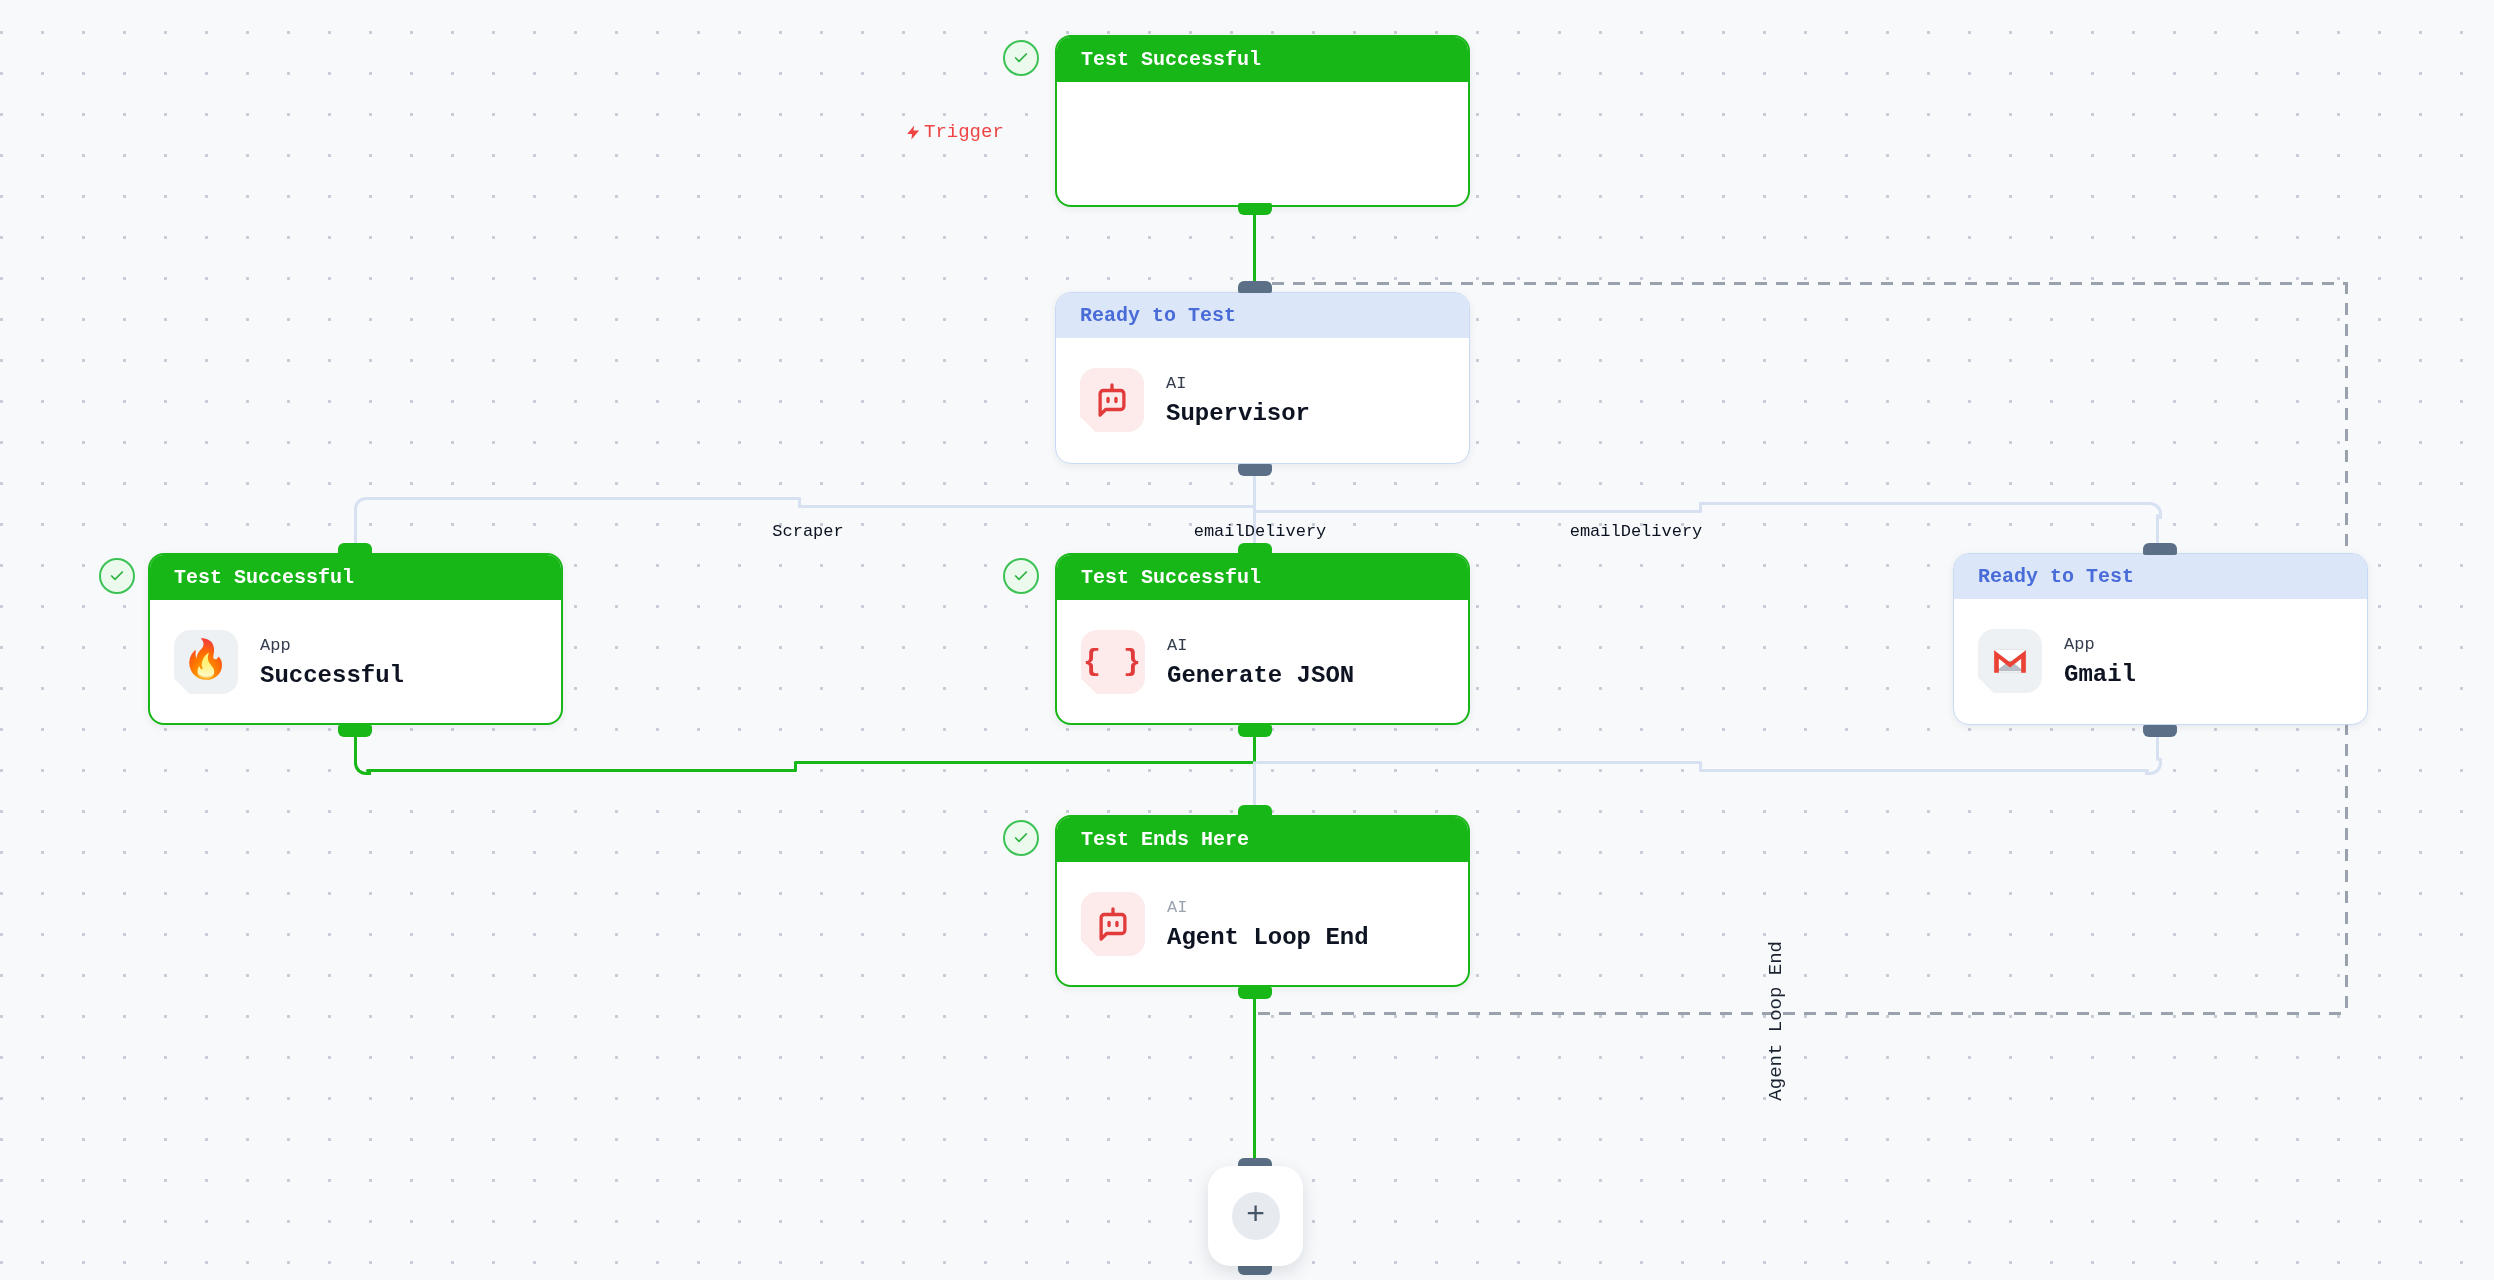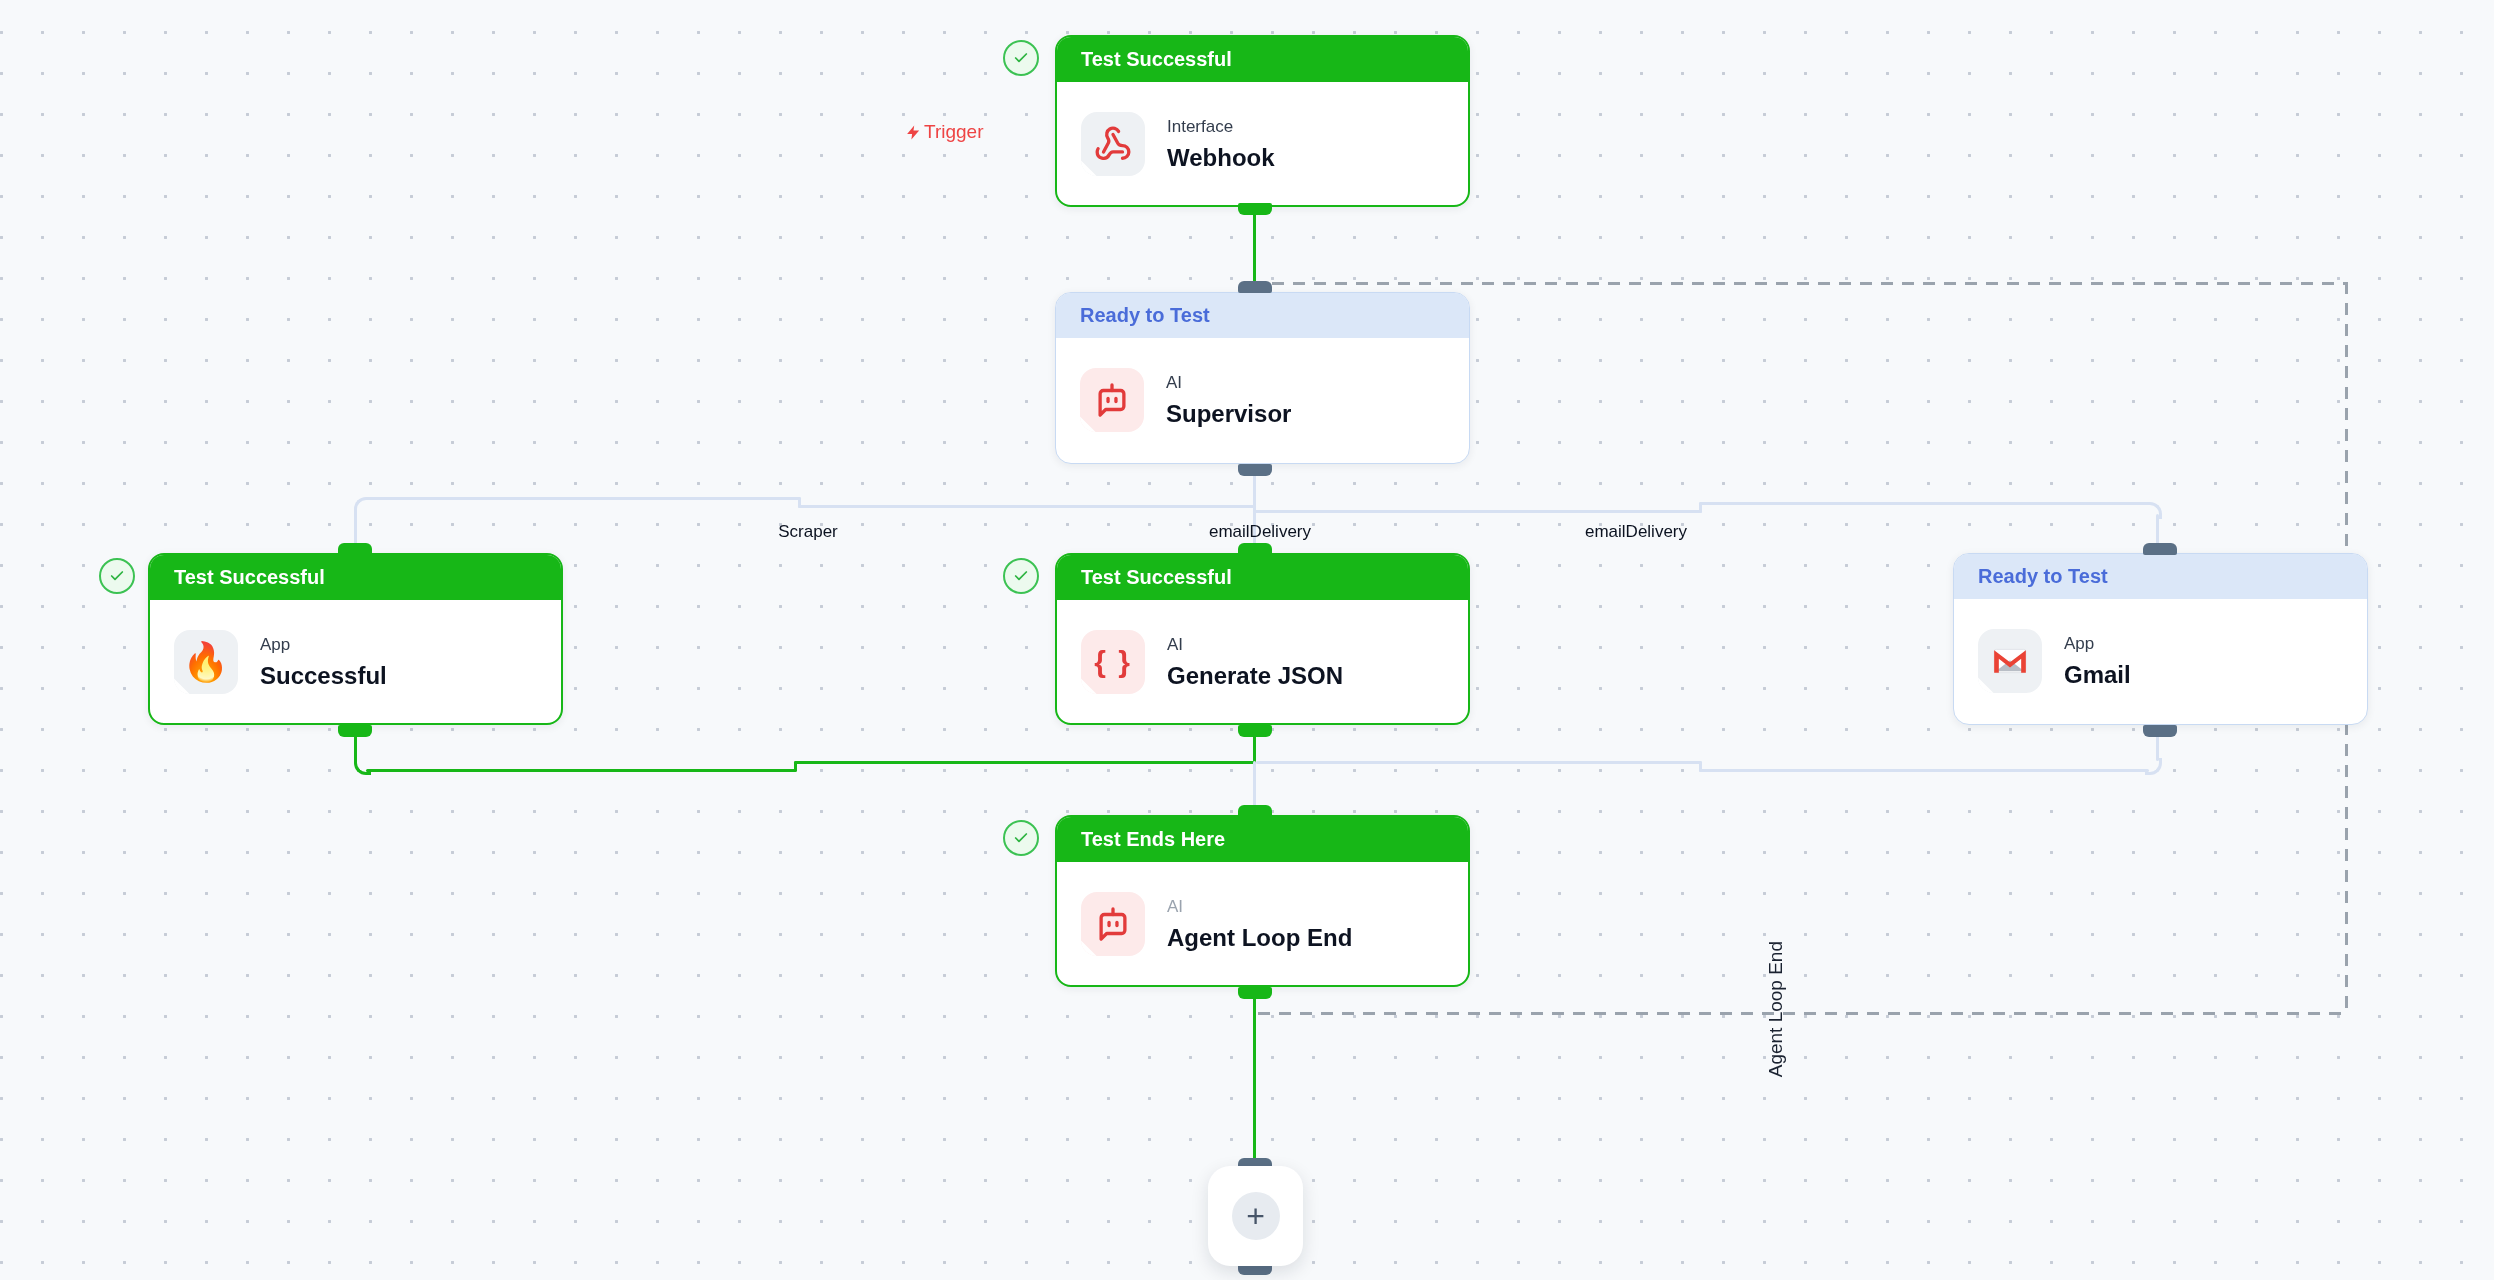--- a/index.html
+++ b/index.html
@@ -5,21 +5,21 @@
   html,body{margin:0;padding:0;}
   body{
     width:2494px;height:1280px;overflow:hidden;
     font-family:"Liberation Sans","DejaVu Sans",sans-serif;
     background:#f7f9fb;
   }
   .canvas{
     position:relative;width:2494px;height:1280px;
     background-color:#f7f9fb;
     background-image:radial-gradient(circle,#c6ccd6 1.4px,transparent 1.6px);
-    background-size:41px 41px;background-position:22px 12px;
+    background-size:41px 41px;background-position:22px 12px;font-family:Liberation Mono, monospace;
   }
   
   .hline,.vline{position:absolute;z-index:2;}
   .hline{height:3px;border-radius:2px;}
   .vline{width:3px;border-radius:2px;}
   .blue-ln{background:#d7e1f2;}
   .green-ln{background:#17b717;}
   .corner{position:absolute;z-index:2;width:14px;height:14px;border:0 solid #d7e1f2;}
   .corner.green{border-color:#17b717;}
   .c-tl{border-top-width:3px;border-left-width:3px;border-top-left-radius:12px;}
@@ -109,33 +109,20 @@
   <div class="corner c-br" style="left:2145px;top:758px;"></div>
   <div class="hline blue-ln" style="left:1699px;top:769px;width:450px;"></div>
   <div class="vline blue-ln" style="left:1699px;top:761px;height:11px;"></div>
   <div class="hline blue-ln" style="left:1256px;top:761px;width:446px;"></div>
   <div class="vline blue-ln" style="left:1253px;top:761px;height:47px;"></div>
 
   <div class="node success" style="left:1055px;top:35px;">
     <div class="node-header">
       <span>Test Successful</span>
     </div>
-    <div class="node-body">
-      <div class="nicon gray">
-        <svg width="38" height="38" viewBox="0 0 24 24" fill="none" stroke="#e23b3b" stroke-width="2.1" stroke-linecap="round" stroke-linejoin="round">
-          <path d="M18 16.98h-5.99c-1.1 0-1.95.94-2.48 1.9A4 4 0 0 1 2 17c.01-.7.2-1.4.57-2"></path>
-          <path d="m6 17 3.13-5.78c.53-.97.1-2.18-.5-3.1a4 4 0 1 1 6.89-4.06"></path>
-          <path d="m12 6 3.13 5.73C15.66 12.7 16.9 13 18 13a4 4 0 0 1 0 8"></path>
-        </svg>
-      </div>
-      <div class="ntext">
-        <div class="nkind">Interface</div>
-        <div class="ntitle">Webhook</div>
-      </div>
-    </div>
   </div>
   <div class="check-badge" style="left:1003px;top:40px;">
     <svg width="16" height="16" viewBox="0 0 24 24" fill="none" stroke="#2db441" stroke-width="2.6" stroke-linecap="round" stroke-linejoin="round">
         <polyline points="20 6 9 17 4 12"></polyline>
       </svg>
   </div>
   <div class="trigger-label" style="left:905px;top:121px;">
     <svg width="17" height="17" viewBox="0 0 24 24" fill="#ee4444">
         <path d="M13 2 3 14h7l-1 8 11-13h-8l1-7z"></path>
       </svg>

